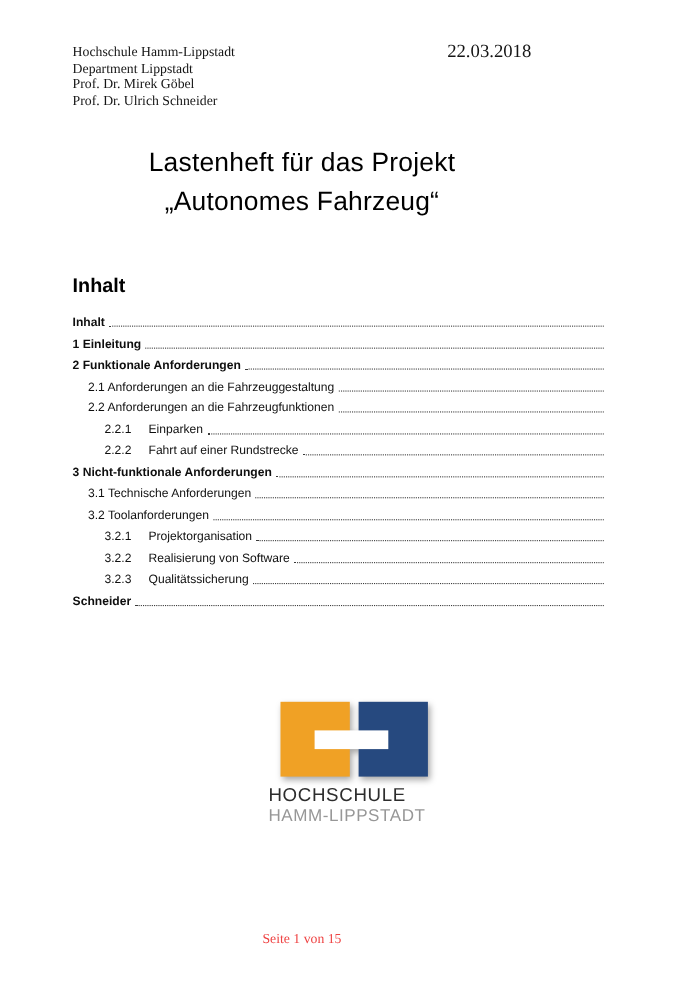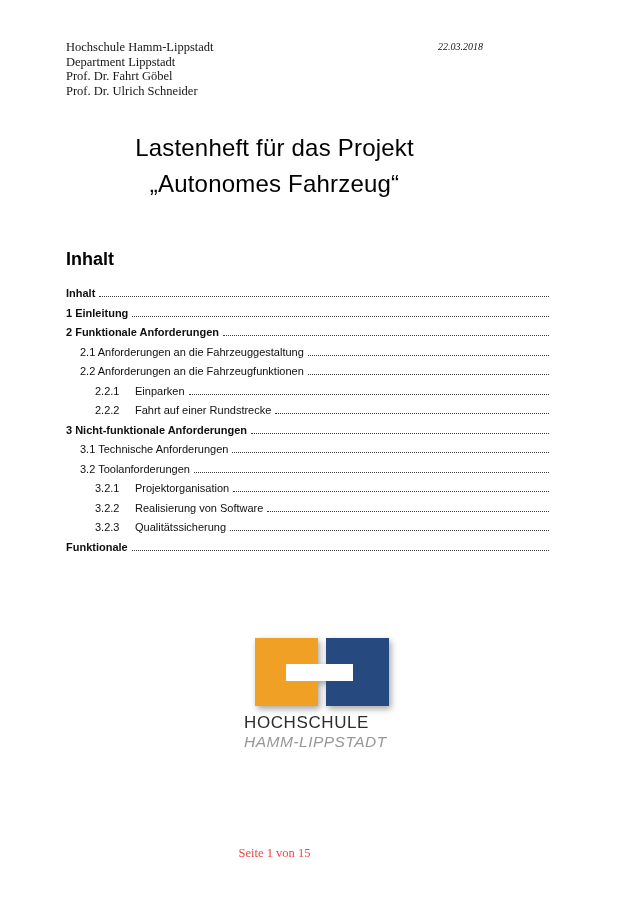--- a/index.html
+++ b/index.html
@@ -20,21 +20,21 @@
     top: 40px; left: 66px; right: 66px;
     display: flex;
     justify-content: space-between;
     align-items: flex-start;
     font-family: "Liberation Serif", "DejaVu Serif", serif;
     font-size: 12.5px;
     line-height: 14.5px;
     color: #151515;
   }
   .header-left div { white-space: nowrap; }
-  .header-date { font-size: 10px; font-style: italic; }
+  .header-date { font-size: 17px; }
 
   
   .doc-title {
     position: absolute;
     top: 130px; left: 0; right: 0;
     text-align: center;
     font-size: 24px;
     font-weight: normal;
     line-height: 36px;
     color: #000;
@@ -115,21 +115,20 @@
     font-weight: 400;
     white-space: nowrap;
   }
   .logo-text2 {
     font-size: 15.5px;
     line-height: 17px;
     letter-spacing: 0.5px;
     color: #979797;
     font-weight: 400;
     white-space: nowrap;
-    font-style: italic;
   }
 
   
   .footer {
     position: absolute;
     top: 846px; left: 0; right: 0;
     text-align: center;
     font-family: "Liberation Serif", "DejaVu Serif", serif;
     font-size: 12.5px;
     color: #ef4444;
@@ -137,21 +136,21 @@
 </style>
 </head>
 <body>
 
 <div class="page">
 
   <div class="header">
     <div class="header-left">
       <div>Hochschule Hamm-Lippstadt</div>
       <div>Department Lippstadt</div>
-      <div>Prof. Dr. Fahrt Göbel</div>
+      <div>Prof. Dr. Mirek Göbel</div>
       <div>Prof. Dr. Ulrich Schneider</div>
     </div>
     <div class="header-date">22.03.2018</div>
   </div>
 
   <div class="doc-title">
     <div>Lastenheft für das Projekt</div>
     <div>„Autonomes Fahrzeug“</div>
   </div>
 
@@ -222,21 +221,21 @@
         <span class="toc-leader"></span>
         <span class="toc-page">10</span>
       </div>
       <div class="toc-row lvl3">
         <span class="toc-num">3.2.3</span>
         <span class="toc-label">Qualitätssicherung</span>
         <span class="toc-leader"></span>
         <span class="toc-page">11</span>
       </div>
       <div class="toc-row lvl1">
-        <span class="toc-label">Funktionale</span>
+        <span class="toc-label">Schneider</span>
         <span class="toc-leader"></span>
         <span class="toc-page">15</span>
       </div>
     </div>
 
   <div class="logo">
     <div class="logo-squares">
       <div class="logo-sq orange"></div>
       <div class="logo-sq blue"></div>
       <div class="logo-plus-h"></div>

